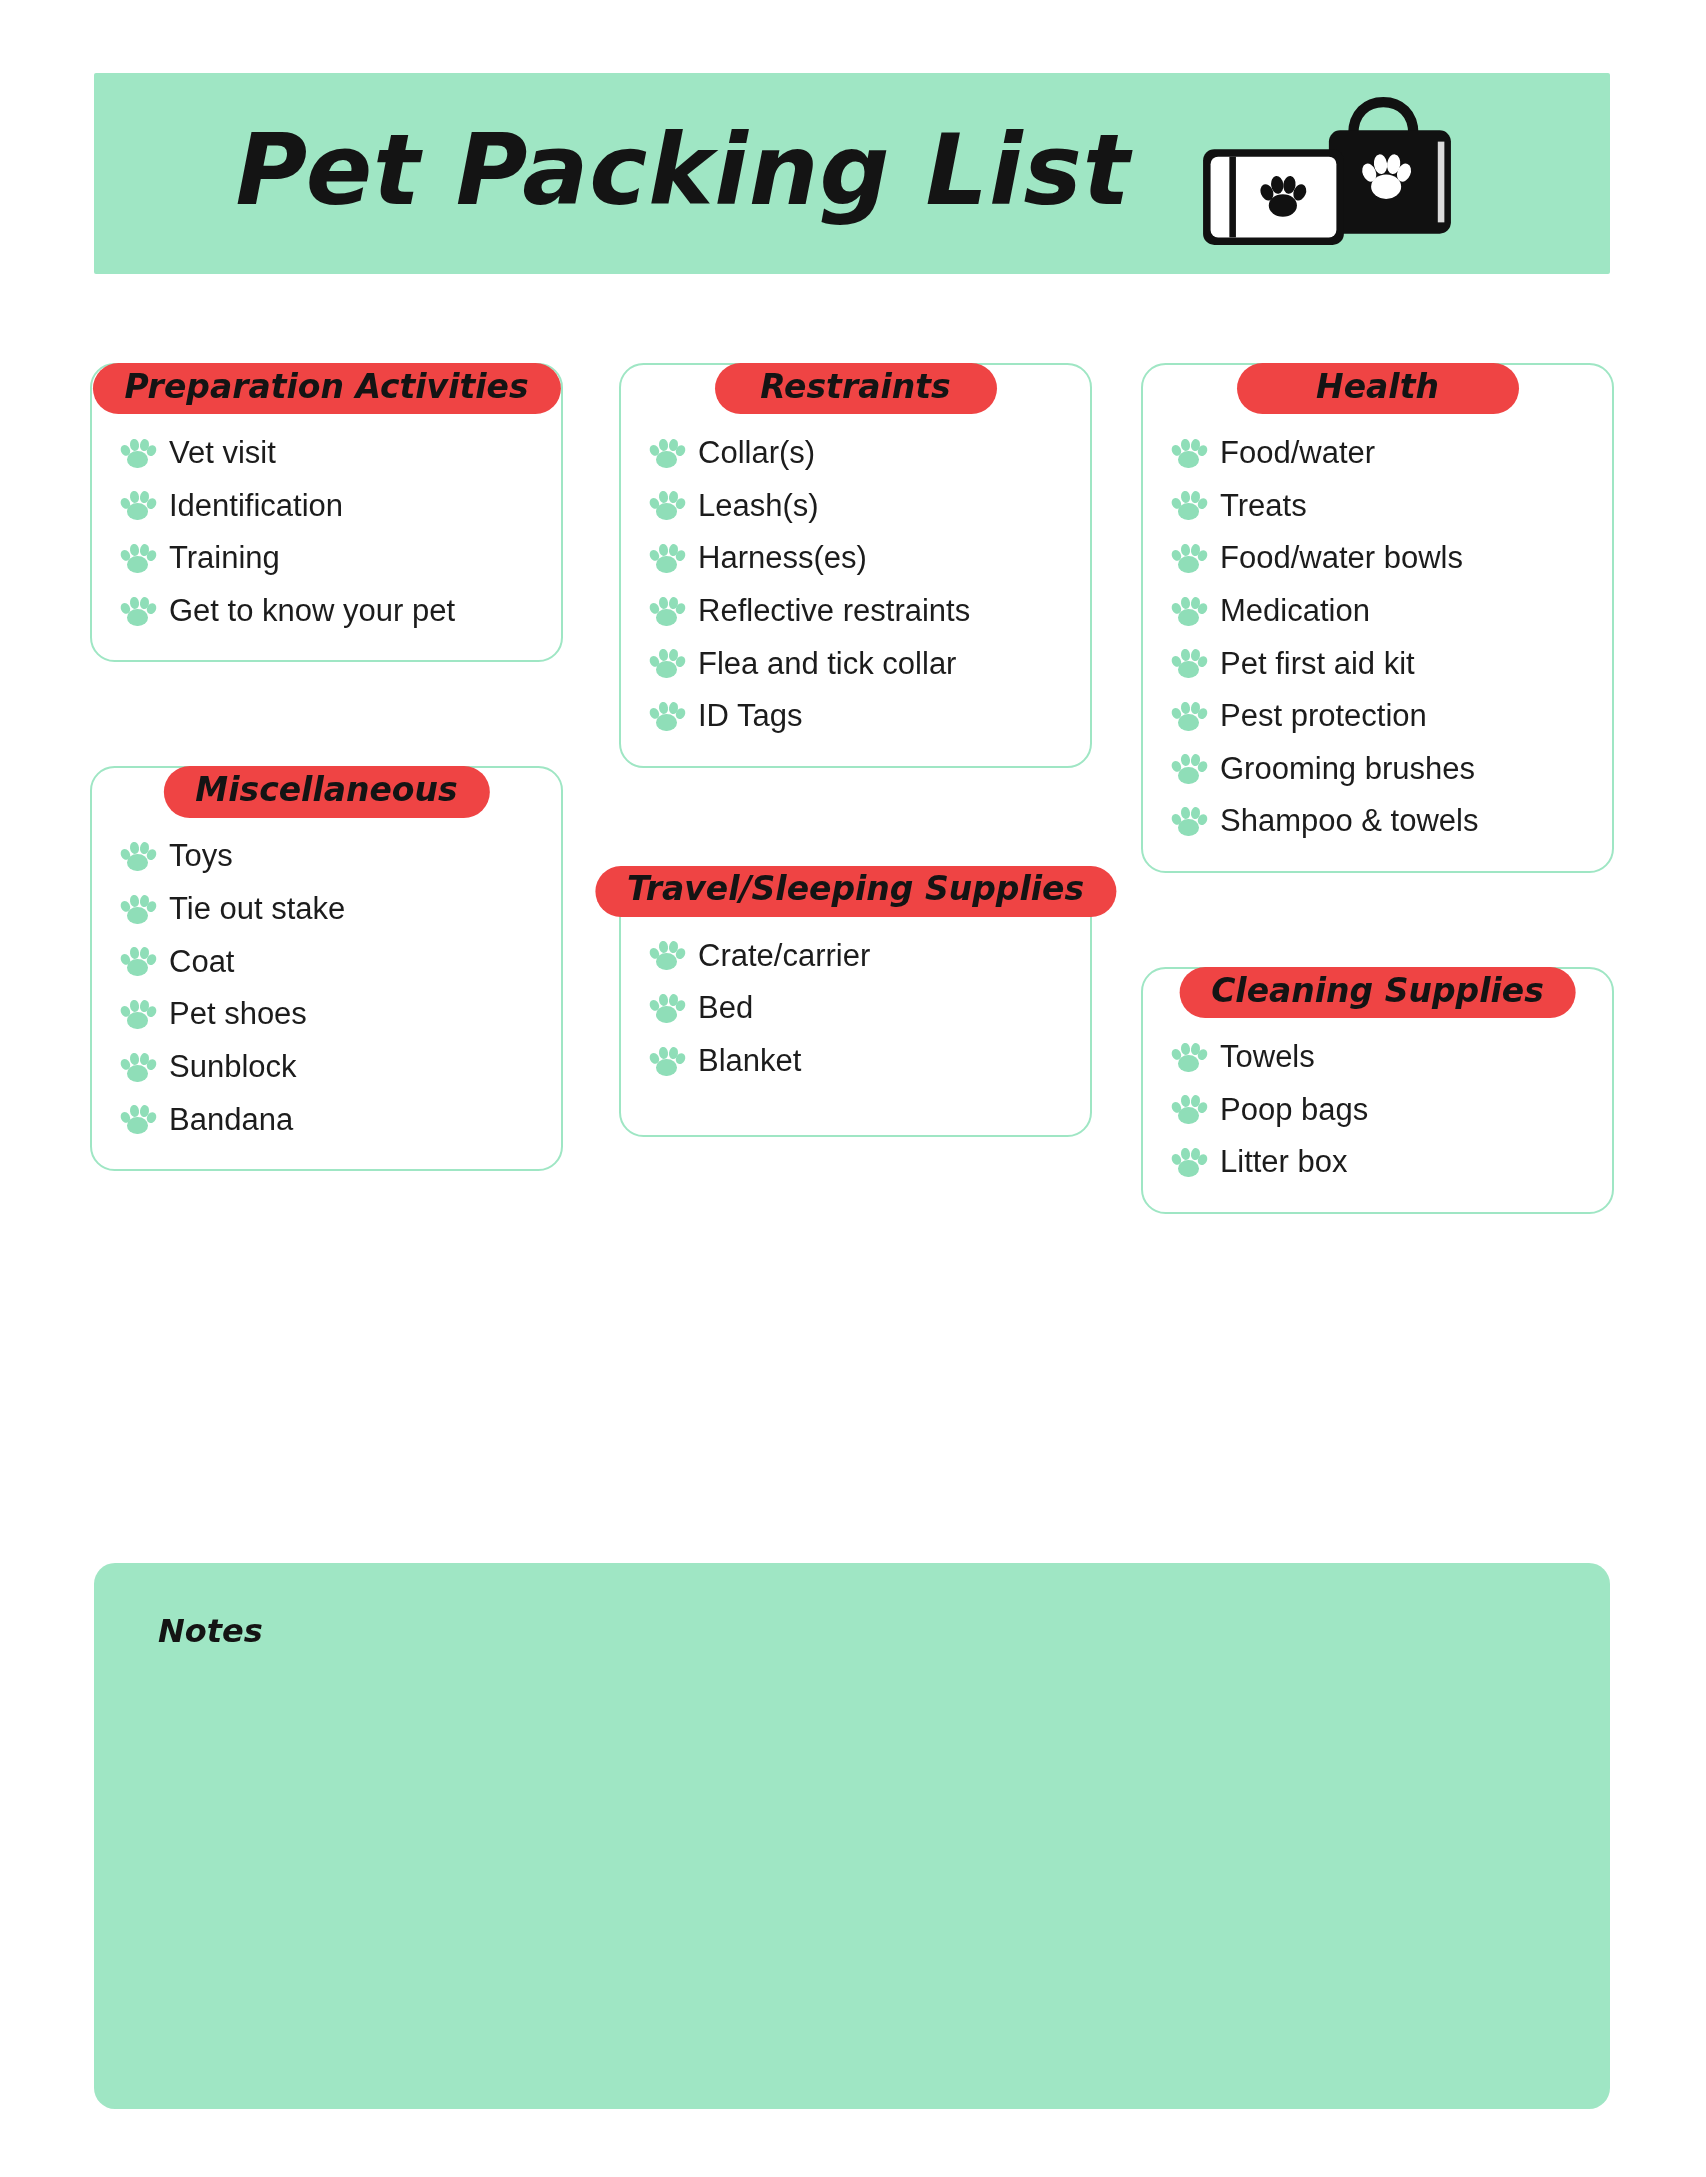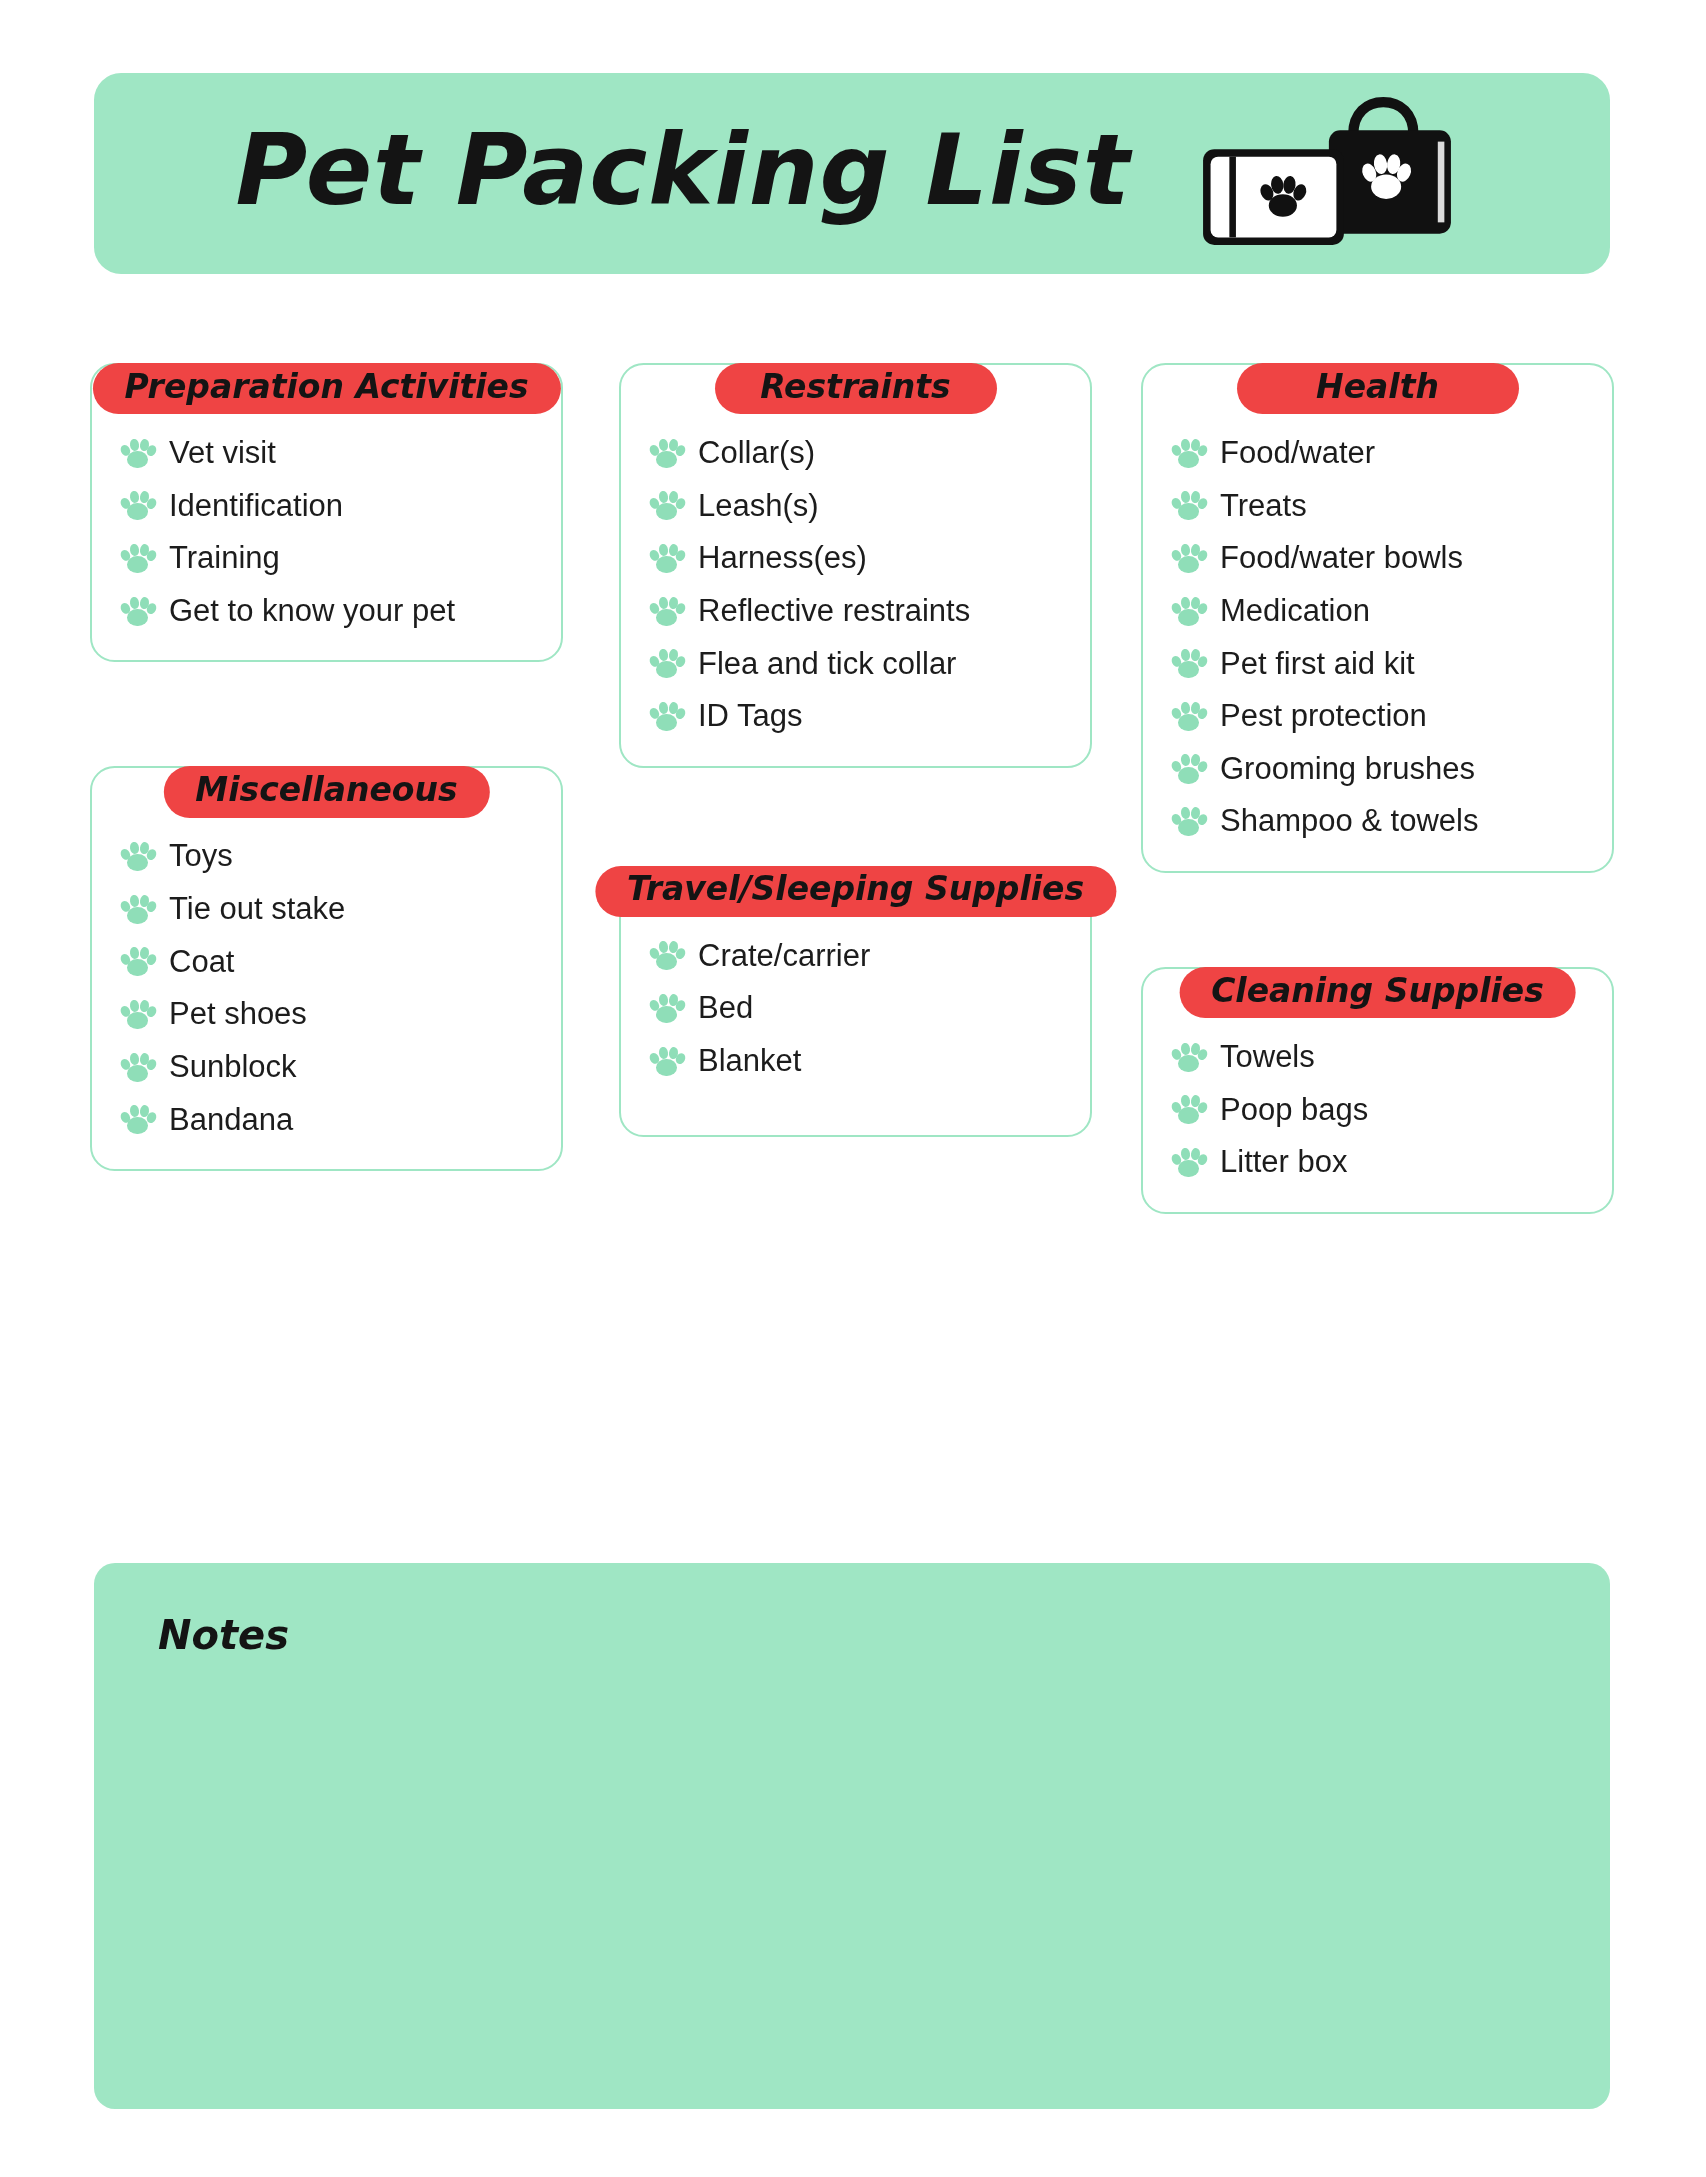--- a/index.html
+++ b/index.html
@@ -23,21 +23,21 @@
   }
 
   
   .header-banner {
     position: absolute;
     left: 94px;
     top: 73px;
     width: 1516px;
     height: 201px;
     background: #9fe6c4;
-    border-radius: 27px;
+    border-radius: 2px;
     display: flex;
     align-items: center;
     justify-content: center;
   }
   .header-title {
     font-family: "DejaVu Sans", sans-serif;
     font-size: 98px;
     font-weight: 700;
     font-style: italic;
     color: #141414;
@@ -143,21 +143,21 @@
     width: 1516px;
     height: 546px;
     background: #9fe6c4;
     border-radius: 21px;
   }
   .notes-label {
     position: absolute;
     left: 64px;
     top: 49px;
     font-family: "DejaVu Sans", sans-serif;
-    font-size: 40px;
+    font-size: 32px;
     font-weight: 700;
     font-style: italic;
     color: #141414;
   }
 </style>
 </head>
 <body>
 
 <div class="page">
 

